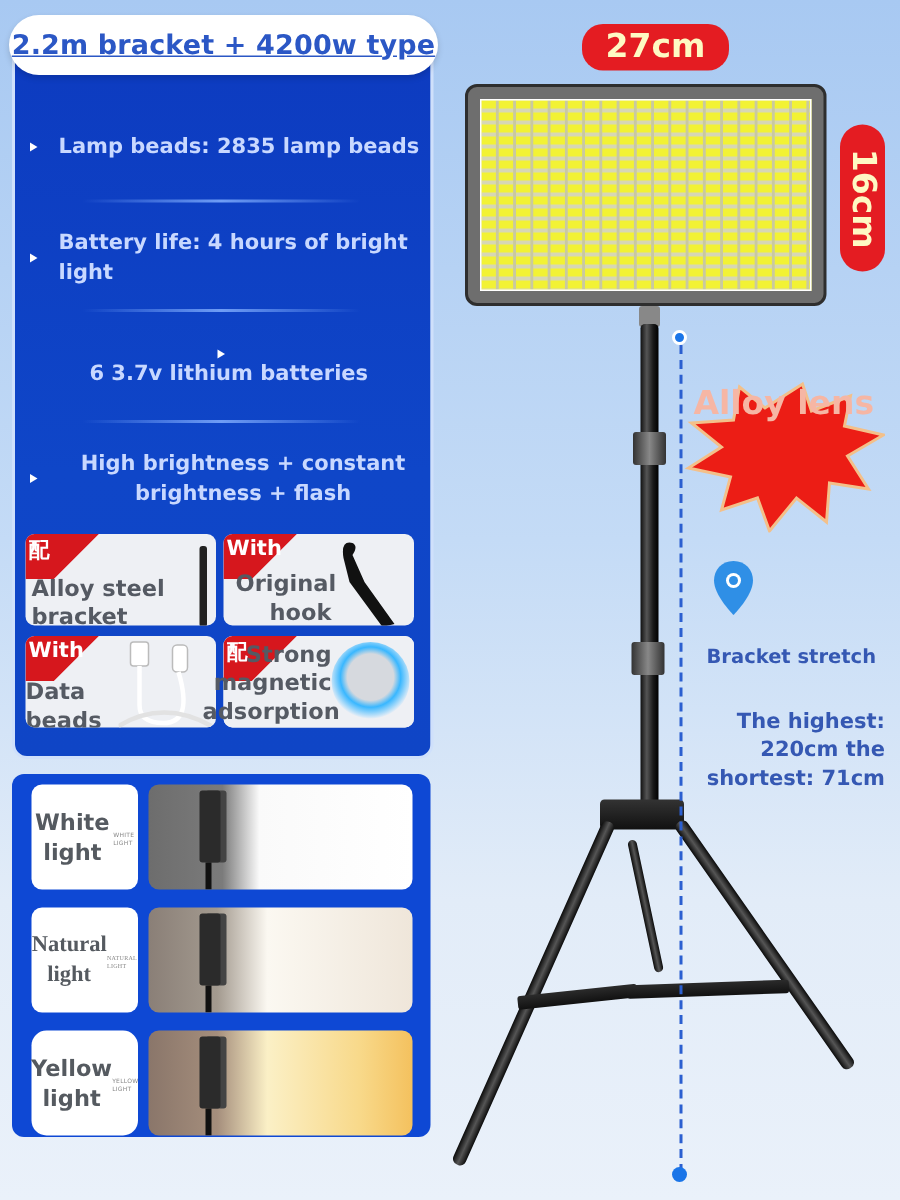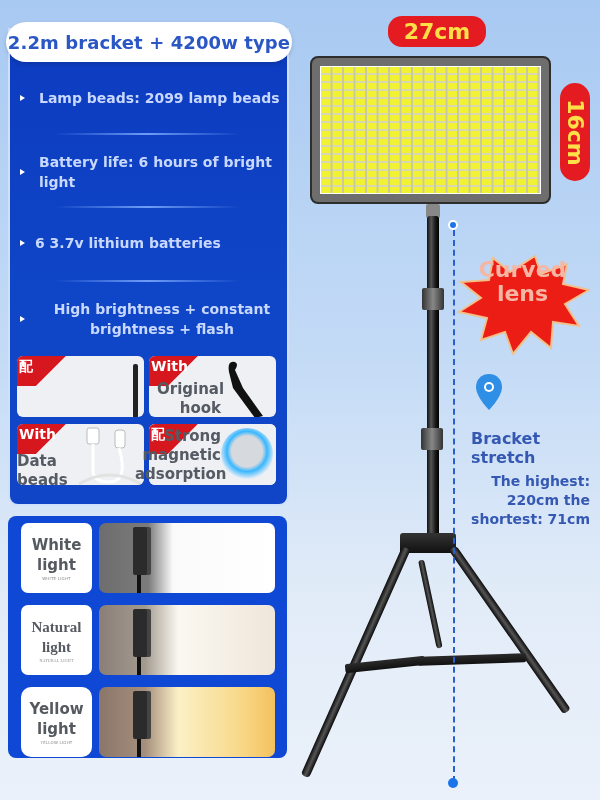--- a/index.html
+++ b/index.html
@@ -12,25 +12,25 @@
   .abs { position: absolute; }
 
   
   .spec-panel {
     left: 8px; top: 28px; width: 281px; height: 478px;
     background: linear-gradient(180deg, #0d3bc0 0%, #0f46c8 60%, #0f45c6 100%);
     border-radius: 0 0 10px 10px;
     border: 2px solid #cfe0fb;
   }
   .title-pill {
-    left: 6px; top: 22px; width: 286px; height: 40px;
+    left: 6px; top: 10px; width: 286px; height: 40px;
     background: #ffffff; border-radius: 20px;
     box-shadow: 0 2px 4px rgba(0,0,0,0.15);
     display: flex; align-items: center; justify-content: center;
-    color: #2b57c5; font-weight: bold; font-size: 18px; letter-spacing: 0.1px;
+    color: #2b57c5; font-weight: bold; font-size: 18px; letter-spacing: 0.1px; text-decoration: underline;
   }
   .spec-item {
     left: 20px; width: 265px;
     display: flex; align-items: center;
     color: #c8d8ff; font-weight: bold; font-size: 14px; line-height: 20px;
   }
   .bullet {
     width: 0; height: 0; flex: none;
     border-left: 5px solid #ffffff; border-top: 3px solid transparent; border-bottom: 3px solid transparent;
     margin-right: 14px;
@@ -55,38 +55,38 @@
     position: absolute; color: #555a63; font-weight: bold; font-size: 15px; line-height: 19px;
   }
 
   
   .mode-panel {
     left: 8px; top: 516px; width: 279px; height: 242px;
     background: #0e48d4; border-radius: 8px;
   }
   .mode-label {
     left: 21px; width: 71px; height: 70px; background: #ffffff; border-radius: 7px;
-    display: flex; flex-direction: column; align-items: center; justify-content: center;
+    display: flex; flex-direction: row; align-items: center; justify-content: center;
   }
   .mode-title { color: #555a60; font-weight: bold; font-size: 15px; line-height: 20px; text-align: center; }
   .mode-sub { color: #888; font-size: 4px; letter-spacing: 0.2px; margin-top: 1px; }
   .mode-photo {
     left: 99px; width: 176px; height: 70px; border-radius: 7px; overflow: hidden;
   }
   .fixture {
     position: absolute; left: 34px; top: 4px; width: 14px; height: 48px; background: #2b2b2b;
     border-radius: 2px; box-shadow: 4px 0 0 #444;
   }
   .fixture::after {
     content: ""; position: absolute; left: 4px; top: 48px; width: 4px; height: 18px; background: #111;
   }
 
   
   .dim-pill {
-    background: #e41c22; color: #fde047; font-weight: bold; border-radius: 14px;
+    background: #e41c22; color: #fef9c3; font-weight: bold; border-radius: 14px;
     display: flex; align-items: center; justify-content: center;
   }
   .panel-light {
     left: 310px; top: 56px; width: 241px; height: 148px;
     background: #6e6e6e; border-radius: 8px; border: 2px solid #2e2e2e;
     padding: 8px;
   }
   .panel-inner {
     width: 100%; height: 100%; background: #ffffff;
     background-image:
@@ -128,43 +128,44 @@
   .info-text { color: #3558b3; font-weight: bold; font-size: 14px; line-height: 19px; }
 </style>
 </head>
 <body>
 
 <div class="abs spec-panel"></div>
 <div class="abs title-pill">2.2m bracket + 4200w type</div>
 
 <div class="abs spec-item" style="top:88px;">
   <span class="bullet"></span>
-  <span>Lamp beads: 2099 lamp beads</span>
+  <span>Lamp beads: 2835 lamp beads</span>
 </div>
 <div class="abs divider" style="top:133px;"></div>
 
 <div class="abs spec-item" style="top:152px;">
   <span class="bullet"></span>
-  <span>Battery life: 6 hours of bright light</span>
+  <span>Battery life: 4 hours of bright light</span>
 </div>
 <div class="abs divider" style="top:206px;"></div>
 
-<div class="abs spec-item tight" style="top:233px;">
+<div class="abs spec-item tight" style="top:233px;flex-direction:column;">
   <span class="bullet"></span>
   <span>6 3.7v lithium batteries</span>
 </div>
 <div class="abs divider" style="top:280px;"></div>
 
 <div class="abs spec-item" style="top:299px;text-align:center;">
   <span class="bullet"></span>
   <span>High brightness + constant brightness + flash</span>
 </div>
 
 <div class="abs acc" style="left:17px; top:356px;">
   <div class="ribbon-tag">配</div>
+  <div class="acc-label" style="left:4px; top:27px;">Alloy steel bracket</div>
   <div style="position:absolute; left:116px; top:8px; width:5px; height:54px; background:#222; border-radius:2px;"></div>
 </div>
 <div class="abs acc" style="left:149px; top:356px;">
   <div class="ribbon-tag">With</div>
   <div class="acc-label" style="left:8px; top:24px; text-align:right; width:64px;">Original hook</div>
   <svg style="position:absolute; left:72px; top:2px;" width="50" height="60" viewBox="0 0 50 60">
     <path d="M8 14 Q6 2 14 4 Q18 6 14 12 L22 30 L42 58 L34 60 L12 30 Z" fill="#111"></path>
   </svg>
 </div>
 <div class="abs acc" style="left:17px; top:424px;">
@@ -233,23 +234,23 @@
 <div class="abs brace" style="left:418px; top:655px; width:108px; transform:rotate(-2deg);"></div>
 
 <div class="abs dash-line" style="top:230px; height:552px;"></div>
 <div class="abs dot" style="left:448px; top:220px;"></div>
 <div class="abs dot" style="left:448px; top:778px; border:none; width:10px; height:10px;"></div>
 
 <div class="abs curved-badge">
   <svg width="135" height="105" viewBox="0 0 135 105">
     <polygon points="38,8 55,22 80,6 86,24 112,14 108,34 134,40 110,54 124,76 98,72 96,98 76,82 58,104 50,82 26,90 32,68 4,62 26,48 6,32 34,30" fill="#ec1d15" stroke="#f3c08a" stroke-width="2"></polygon>
   </svg>
-  <div class="curved-text">Curved lens</div>
+  <div class="curved-text">Alloy lens</div>
 </div>
 
 <svg class="abs" style="left:474px; top:373px;" width="30" height="38" viewBox="0 0 30 38">
   <path d="M15 1 C7 1 2 7 2 14 C2 24 15 37 15 37 C15 37 28 24 28 14 C28 7 23 1 15 1 Z" fill="#2f8fe6"></path>
   <circle cx="15" cy="14" r="5" fill="#ffffff"></circle>
   <circle cx="15" cy="14" r="3" fill="#2f8fe6"></circle>
 </svg>
 
-<div class="abs info-text" style="left:471px; top:429px; font-size:16px;">Bracket stretch</div>
+<div class="abs info-text" style="left:471px; top:429px; font-size:13px;">Bracket stretch</div>
 <div class="abs info-text" style="left:468px; top:472px; width:122px; text-align:right;">The highest: 220cm the shortest: 71cm</div>
 
 </body></html>

